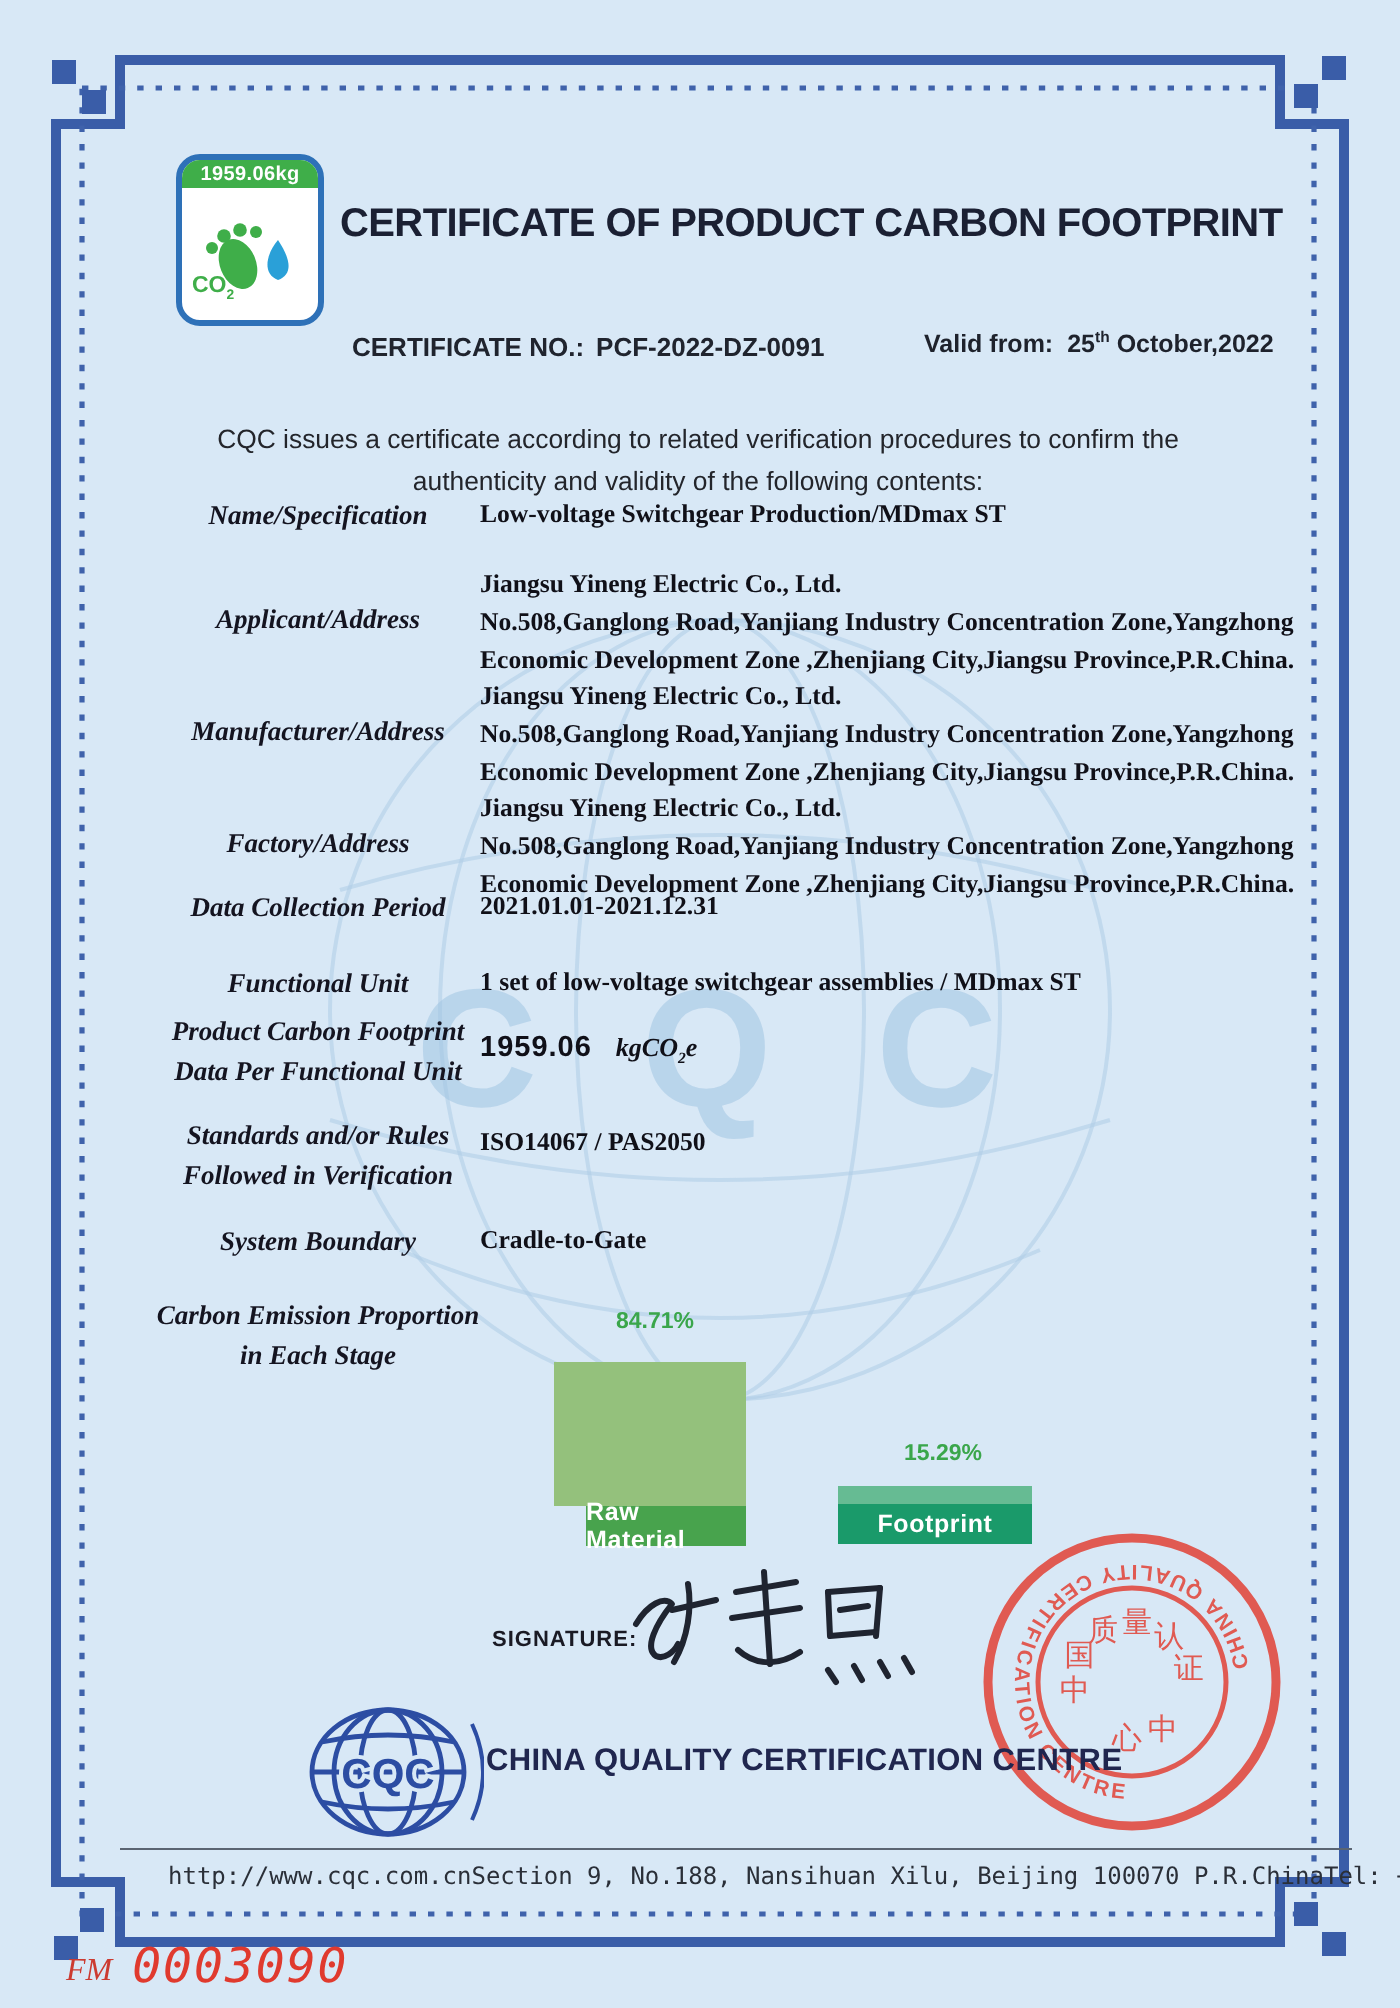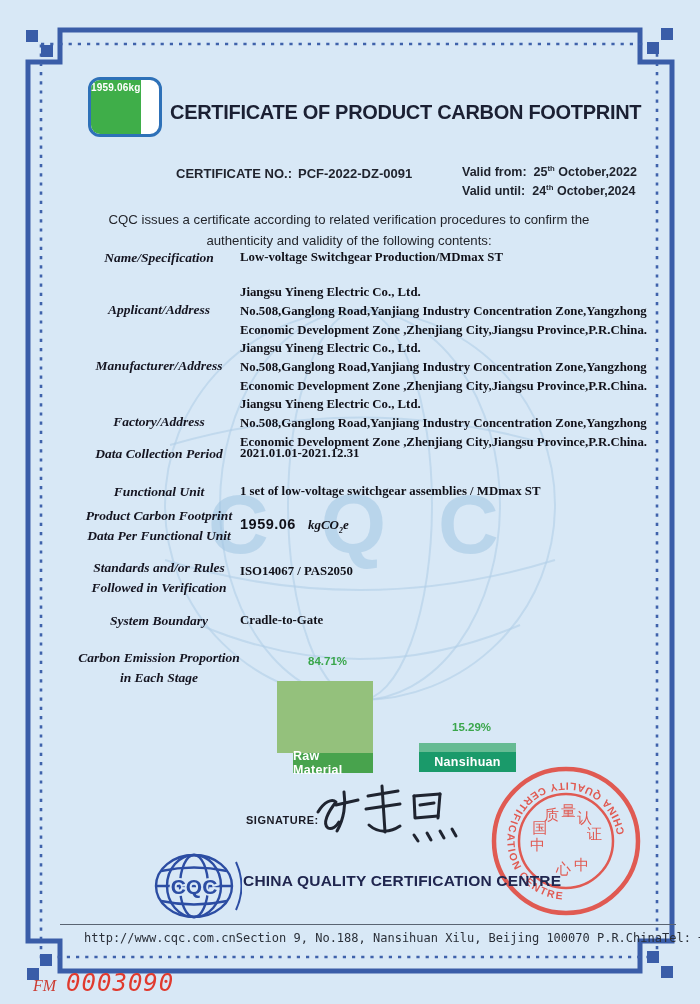--- a/index.html
+++ b/index.html
@@ -13,23 +13,23 @@
   .wm-svg{left:140px;top:295px;opacity:.75;pointer-events:none;}
   .wm-text{
     left:208px;top:476px;font-weight:bold;font-size:84px;
     letter-spacing:52px;color:rgba(160,196,226,.55);pointer-events:none;
     font-family:"Liberation Sans",sans-serif;
   }
   
   .border-svg{left:0;top:0;pointer-events:none;}
   
   .badge{
-    left:88px;top:77px;width:74px;height:60px;background:#ffffff;
+    left:88px;top:77px;width:74px;height:86px;background:#ffffff;
     border:3px solid #2e71b8;border-radius:12px;box-sizing:border-box;
-    display:flex;flex-direction:row;overflow:hidden;gap:16px;
+    display:flex;flex-direction:column;overflow:hidden;gap:16px;
   }
   .badge-weight{background:#3fae49;color:#fff;font-weight:bold;font-size:10px;
     text-align:center;padding:2px 0 1px 0;letter-spacing:.2px;}
   .badge-mid{position:relative;height:42px;}
   .badge-co2{position:absolute;left:5px;bottom:1px;color:#3fae49;font-weight:800;font-size:11.5px;}
   .badge-co2 sub{font-size:.6em;}
   .badge-org{background:#2e71b8;color:#fff;font-weight:800;font-size:15px;
     text-align:center;flex:1;display:flex;align-items:center;justify-content:center;letter-spacing:1px;}
   
   .title{
@@ -150,25 +150,20 @@
   <div class="abs title">CERTIFICATE OF PRODUCT CARBON FOOTPRINT</div>
   <div class="abs certno">
     <span>CERTIFICATE NO.:</span><span class="num">PCF-2022-DZ-0091</span>
   </div>
   <div class="abs valid">
     <div class="vrow">
       <span>Valid from:</span>
       <span><span>25</span><sup>th</sup>
         <span>October,2022</span></span>
     </div>
-    <div class="vrow">
-      <span>Valid until:</span>
-      <span><span>24</span><sup>th</sup>
-        <span>October,2024</span></span>
-    </div>
   </div>
 
   <div class="abs intro">CQC issues a certificate according to related verification procedures to confirm the
 authenticity and validity of the following contents:</div>
 
   <div class="row" style="top:248px">
     <div class="label">Name/Specification</div>
     <div class="value">Low-voltage Switchgear Production/MDmax ST</div>
   </div>
   <div class="row" style="top:283px">
@@ -220,21 +215,21 @@
   </div>
 
   <div class="pct pct1">84.71%</div>
   <div class="bar bar1">
     <div class="fill"></div>
     <div class="band">Raw Material</div>
   </div>
   <div class="pct pct2">15.29%</div>
   <div class="bar bar2">
     <div class="fill"></div>
-    <div class="band">Nansihuan</div>
+    <div class="band">Footprint</div>
   </div>
 
   <div class="abs sig-label">SIGNATURE:</div>
   <svg class="abs sig-svg" width="170" height="75" viewBox="300 775 170 75">
     <g fill="none" stroke="#1f2430" stroke-width="3" stroke-linecap="round" stroke-linejoin="round">
       <path d="M318,812 c6,-10 14,-14 18,-10 c-8,10 -14,22 -8,26 c4,2 9,-2 11,-6"></path>
       <path d="M344,792 c2,12 0,27 -7,39"></path>
       <path d="M336,805 l22,-5"></path>
       <path d="M368,796 l30,-5"></path>
       <path d="M366,809 l34,-5"></path>

